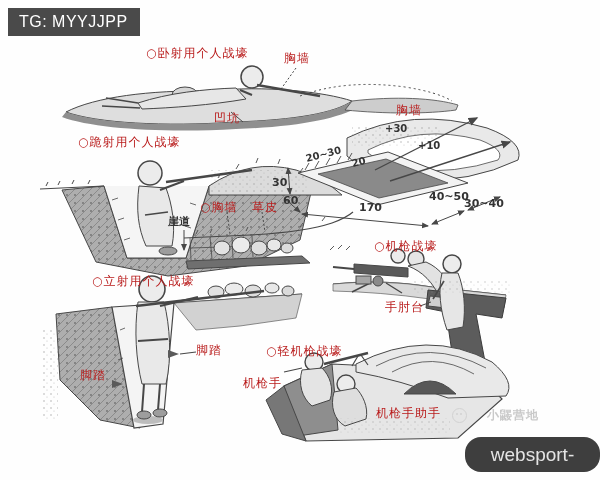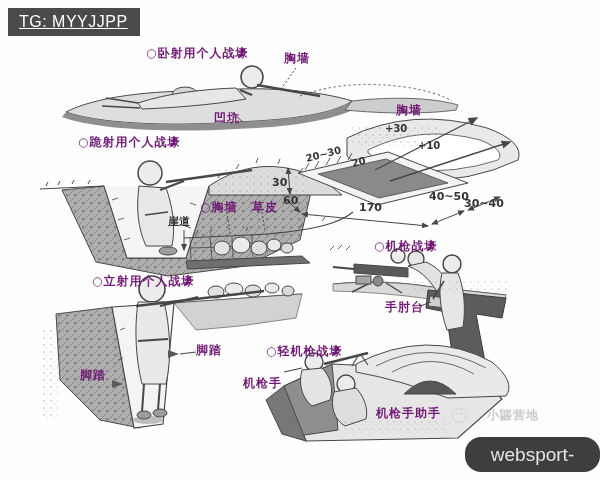--- a/index.html
+++ b/index.html
@@ -1,26 +1,26 @@
 <!DOCTYPE html>
 <html style="--bar: #4a4a4a; --bar2: #3e3e3e; --ink: #474747; --watermark: #c9c9c9;"><head>
 <meta charset="utf-8">
 <style>
   html,body{margin:0;padding:0;background:#fff;}
   .stage{position:relative;width:600px;height:480px;background:#fefefe;overflow:hidden;
          font-family:"DejaVu Sans",sans-serif;}
   .art{position:absolute;left:0;top:0;}
-  .lbl{position:absolute;color:#701a75;font-weight:700;font-size:12px;line-height:14px;
+  .lbl{position:absolute;color:#b91c1c;font-weight:400;font-size:12px;line-height:14px;
        white-space:nowrap;letter-spacing:1px;}
   .dim{font-size:11px;letter-spacing:0;font-weight:700;color:#333;}
   .big{font-size:10px;}
   .rot{transform:rotate(-14deg);transform-origin:left center;font-size:10px;}
   .tagbar{position:absolute;left:8px;top:8px;width:132px;height:28px;background:var(--bar,#4a4a4a);
           color:#fff;font-size:16px;line-height:28px;padding-left:11px;box-sizing:border-box;
-          font-family:"Liberation Sans",sans-serif;letter-spacing:.5px;text-decoration:underline;}
+          font-family:"Liberation Sans",sans-serif;letter-spacing:.5px;}
   .sitebar{position:absolute;left:465px;top:437px;width:135px;height:35px;background:var(--bar2,#3e3e3e);
            color:#e4e4e4;font-size:19px;line-height:35px;text-align:center;
            font-family:"Liberation Sans",sans-serif;border-radius:16px;}
   .wm{position:absolute;left:452px;top:407px;color:var(--watermark,#c9c9c9);font-size:12px;
       font-weight:700;letter-spacing:1px;display:flex;align-items:center;gap:20px;}
   .wm-icon{width:13px;height:13px;border:1.5px solid #d2d2d2;border-radius:50%;display:inline-block;
            position:relative;}
   .wm-icon:after{content:"";position:absolute;left:3px;top:4px;width:2px;height:2px;background:#d2d2d2;
            border-radius:50%;box-shadow:4px 0 0 #d2d2d2;}
 </style>

